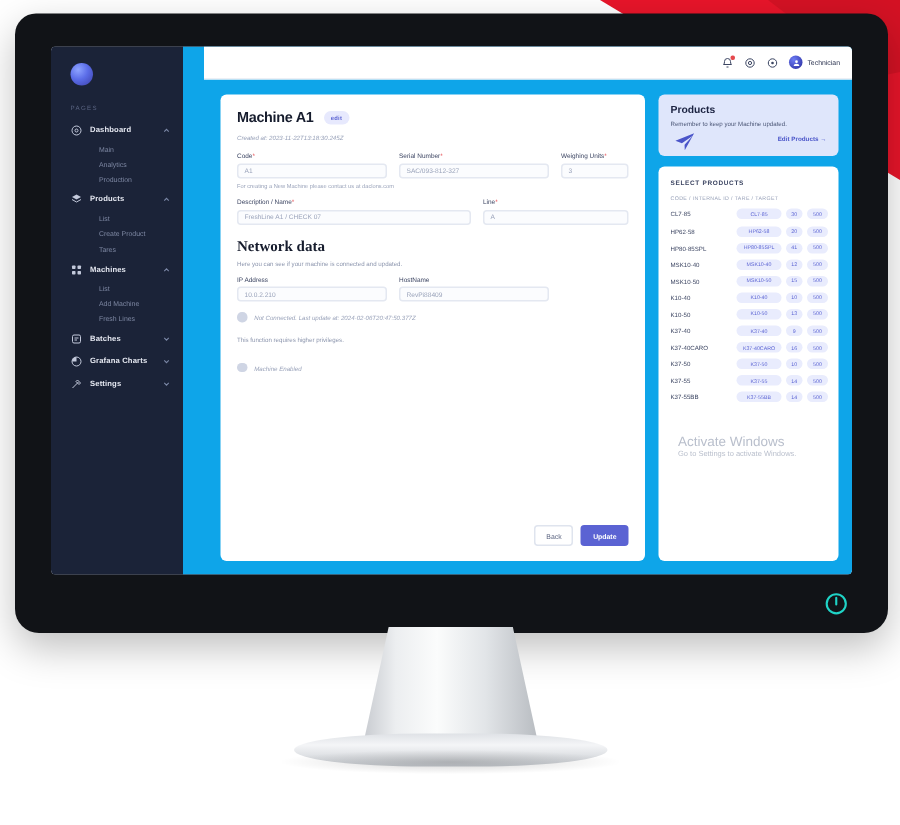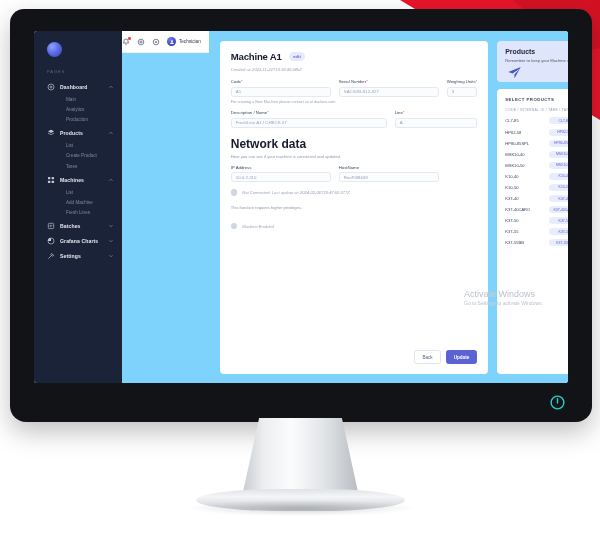--- a/index.html
+++ b/index.html
@@ -89,21 +89,21 @@
     flex: 1 1 auto; white-space: nowrap;
   }
   .chev { width: 6px; height: 6px; flex: 0 0 6px; color: #7b87a6; }
   .chev svg { display: block; }
   .sub-item {
     font-size: 4.6px; color: #7e88a3; padding: 2.6px 0 2.6px 32px;
     cursor: pointer; white-space: nowrap;
   }
 
   
-  .main { flex: 1 1 auto; display: flex; flex-direction: row; min-width: 0; background: #7dd3fc; }
+  .main { flex: 1 1 auto; display: flex; flex-direction: column; min-width: 0; background: #0ea5e9; padding-left: 14px; }
 
   .topbar {
     height: 22px; flex: 0 0 22px; background: #ffffff;
     display: flex; align-items: center; justify-content: flex-end;
     padding-right: 8px; gap: 7px;
     border-bottom: 1px solid #eceff5;
   }
   .tb-icon { width: 8px; height: 8px; color: #3b4562; position: relative; cursor: pointer; }
   .tb-icon svg { display: block; }
   .tb-dot {
@@ -154,21 +154,21 @@
 
   .f-label { font-size: 4.3px; color: #3c4562; margin-bottom: 2.6px; white-space: nowrap; }
   .f-label .req { color: #e5484d; }
   .f-input {
     height: 10px; border: 1px solid #e4e8f1; border-radius: 2.5px;
     background: #fbfcfe; display: flex; align-items: center;
     padding: 0 4px; font-size: 4.4px; color: #9aa3ba; white-space: nowrap; overflow: hidden;
   }
   .helper-text { font-size: 3.8px; color: #9aa3ba; margin: 3.5px 0 6px 0; }
 
-  .section-title { font-size: 12px; font-weight: 700; color: #161c2d; margin-bottom: 3px; }
+  .section-title { font-size: 10px; font-weight: 700; color: #161c2d; margin-bottom: 3px; font-family: Liberation Serif, serif; }
   .section-sub { font-size: 4.1px; color: #8d96ae; margin-bottom: 6px; }
 
   .status-line { display: flex; align-items: center; gap: 5px; margin: 7px 0 9px 0; }
   .toggle-dot {
     width: 6.5px; height: 6.5px; border-radius: 50%;
     background: #cfd5e4; flex: 0 0 6.5px; cursor: pointer;
   }
   .status-text { font-size: 4.1px; color: #9aa3ba; font-style: italic; white-space: nowrap; }
 
   .btn-row { display: flex; justify-content: flex-end; gap: 5px; margin-top: auto; padding-top: 8px; }
@@ -216,21 +216,20 @@
   }
   .pill-code { flex: 0 0 30px; }
   .pill-tare { flex: 0 0 11px; }
   .pill-target { flex: 0 0 14px; }
 
   
   .watermark {
     position: absolute; left: 452px; top: 286px;
     pointer-events: none; color: #b9bfcc; user-select: none;
     text-shadow: 0 0 1px rgba(255,255,255,.6);
-    margin-left: 12px;
   }
   .wm1 { font-size: 9px; }
   .wm2 { font-size: 5px; margin-top: 1px; }
 </style>
 </head>
 <body>
 
 <div id="stage">
 
   <div class="swoosh">

